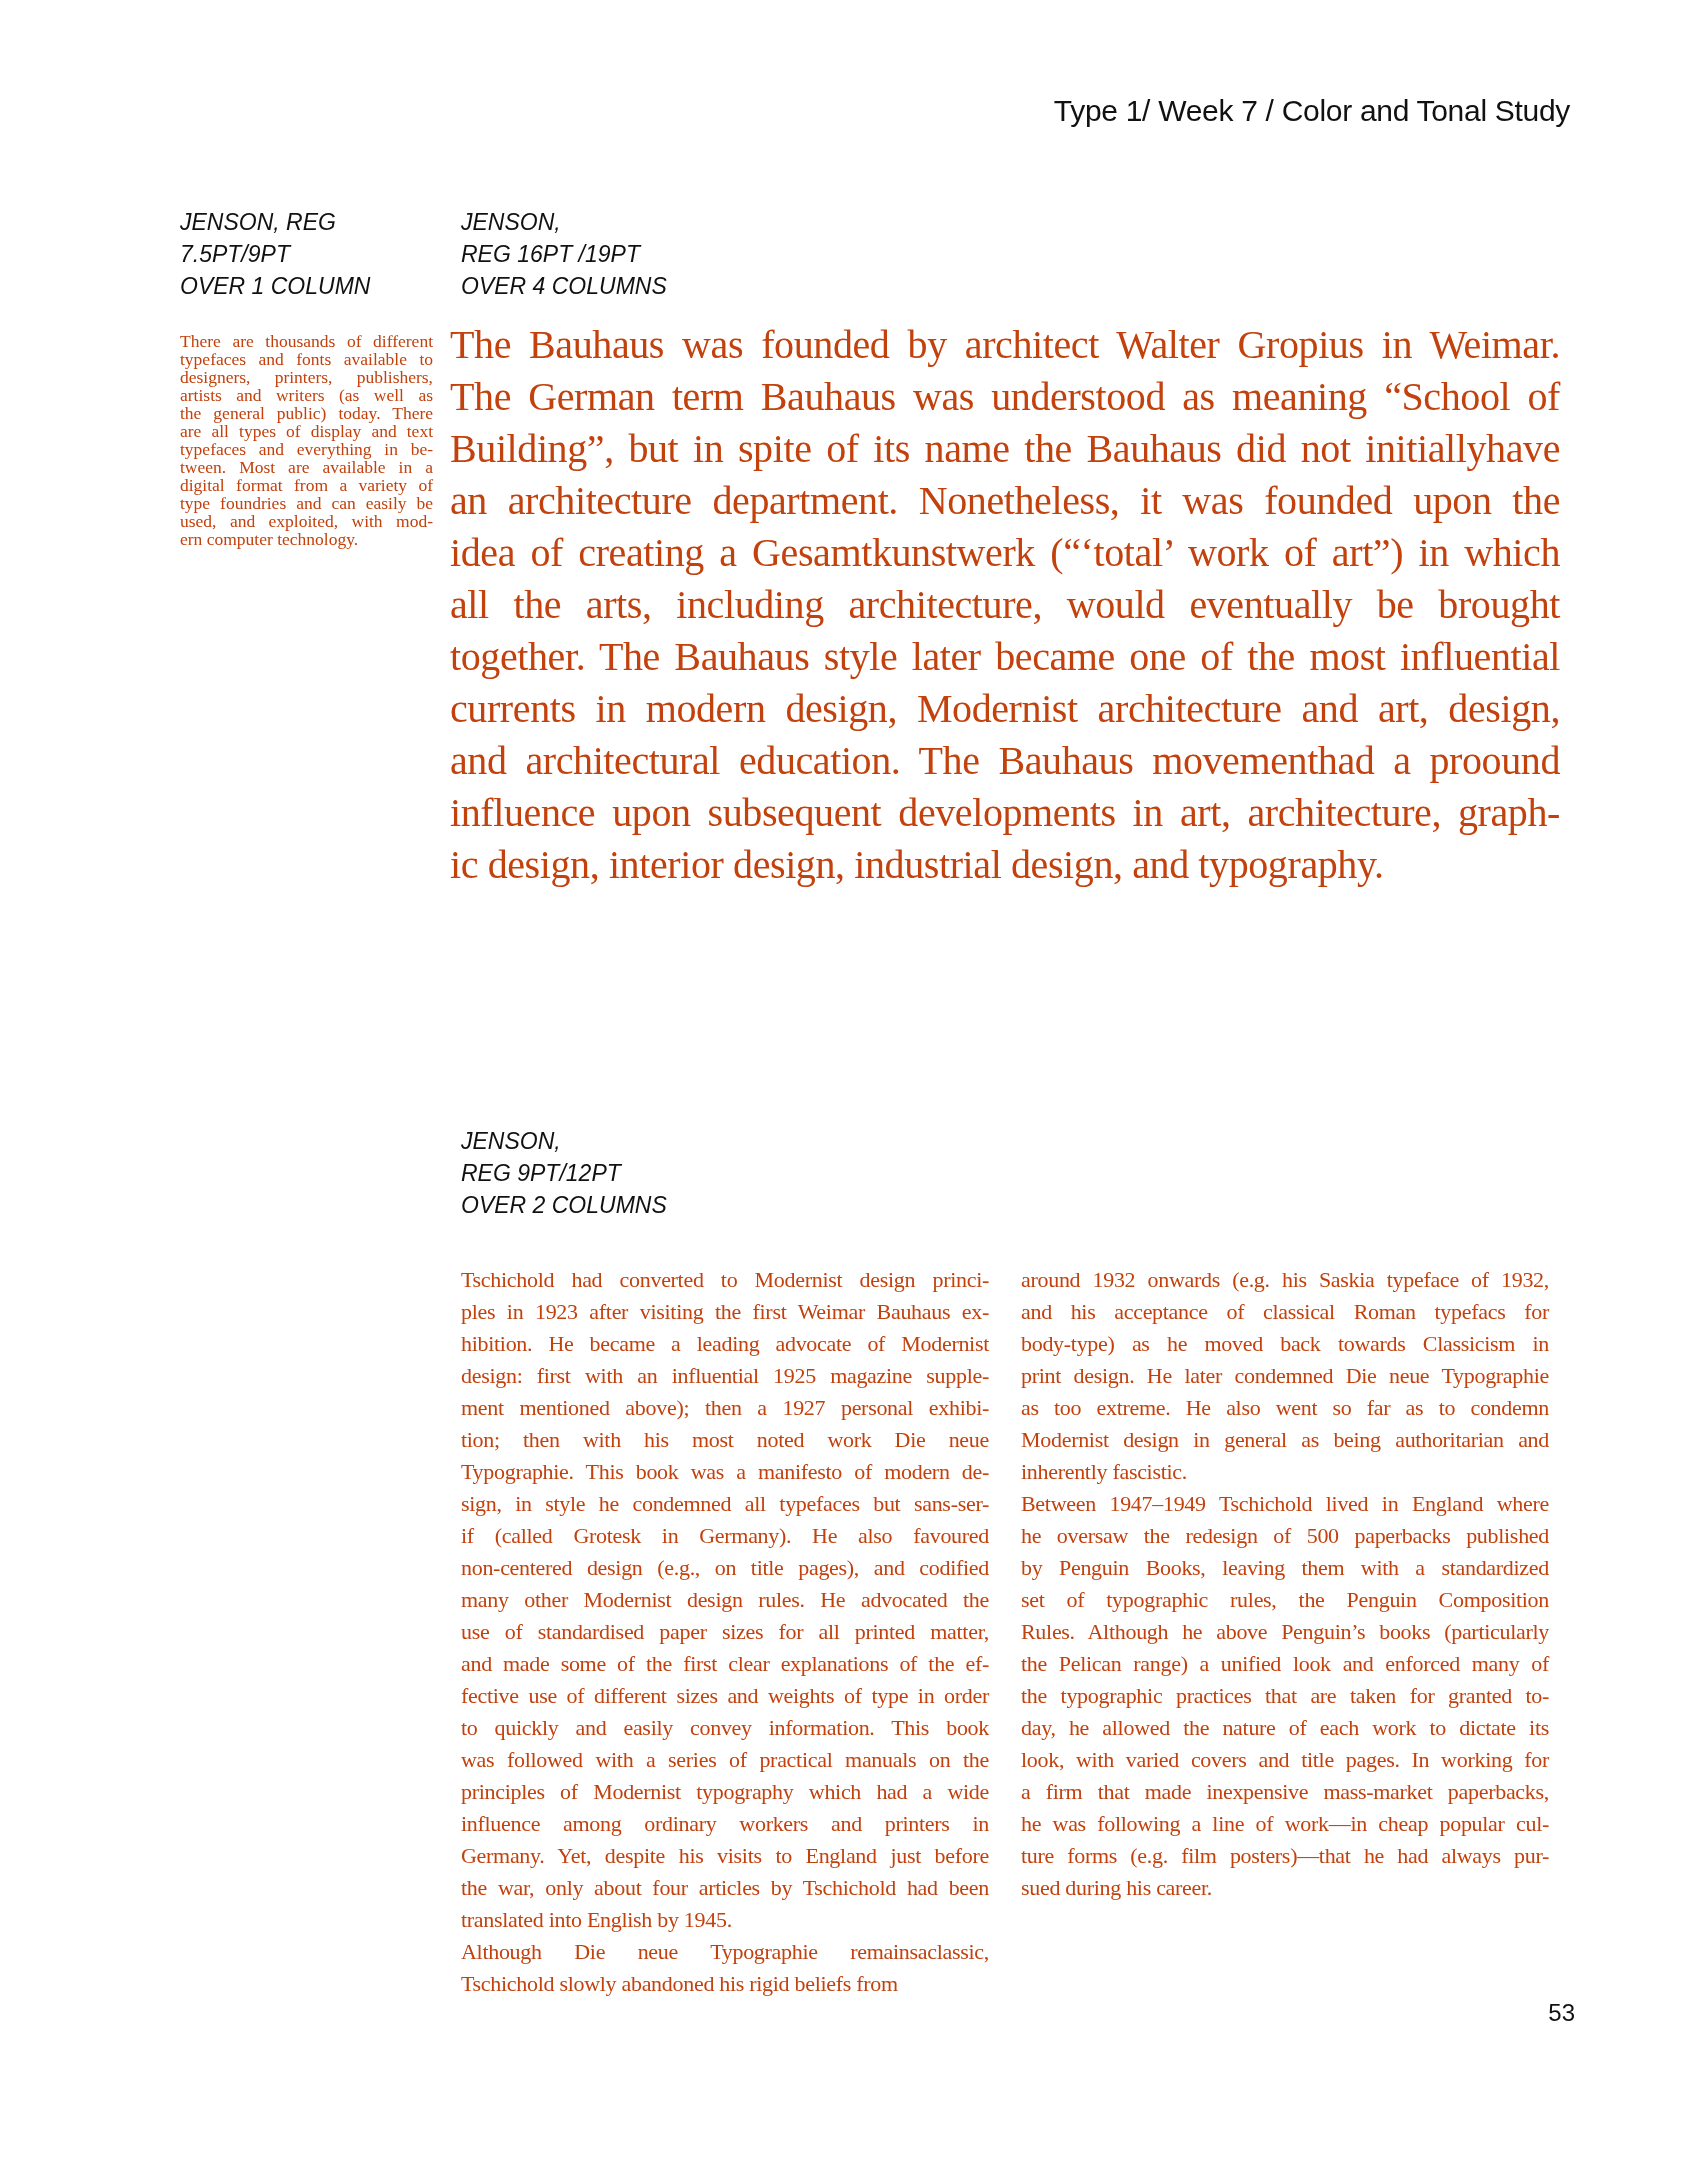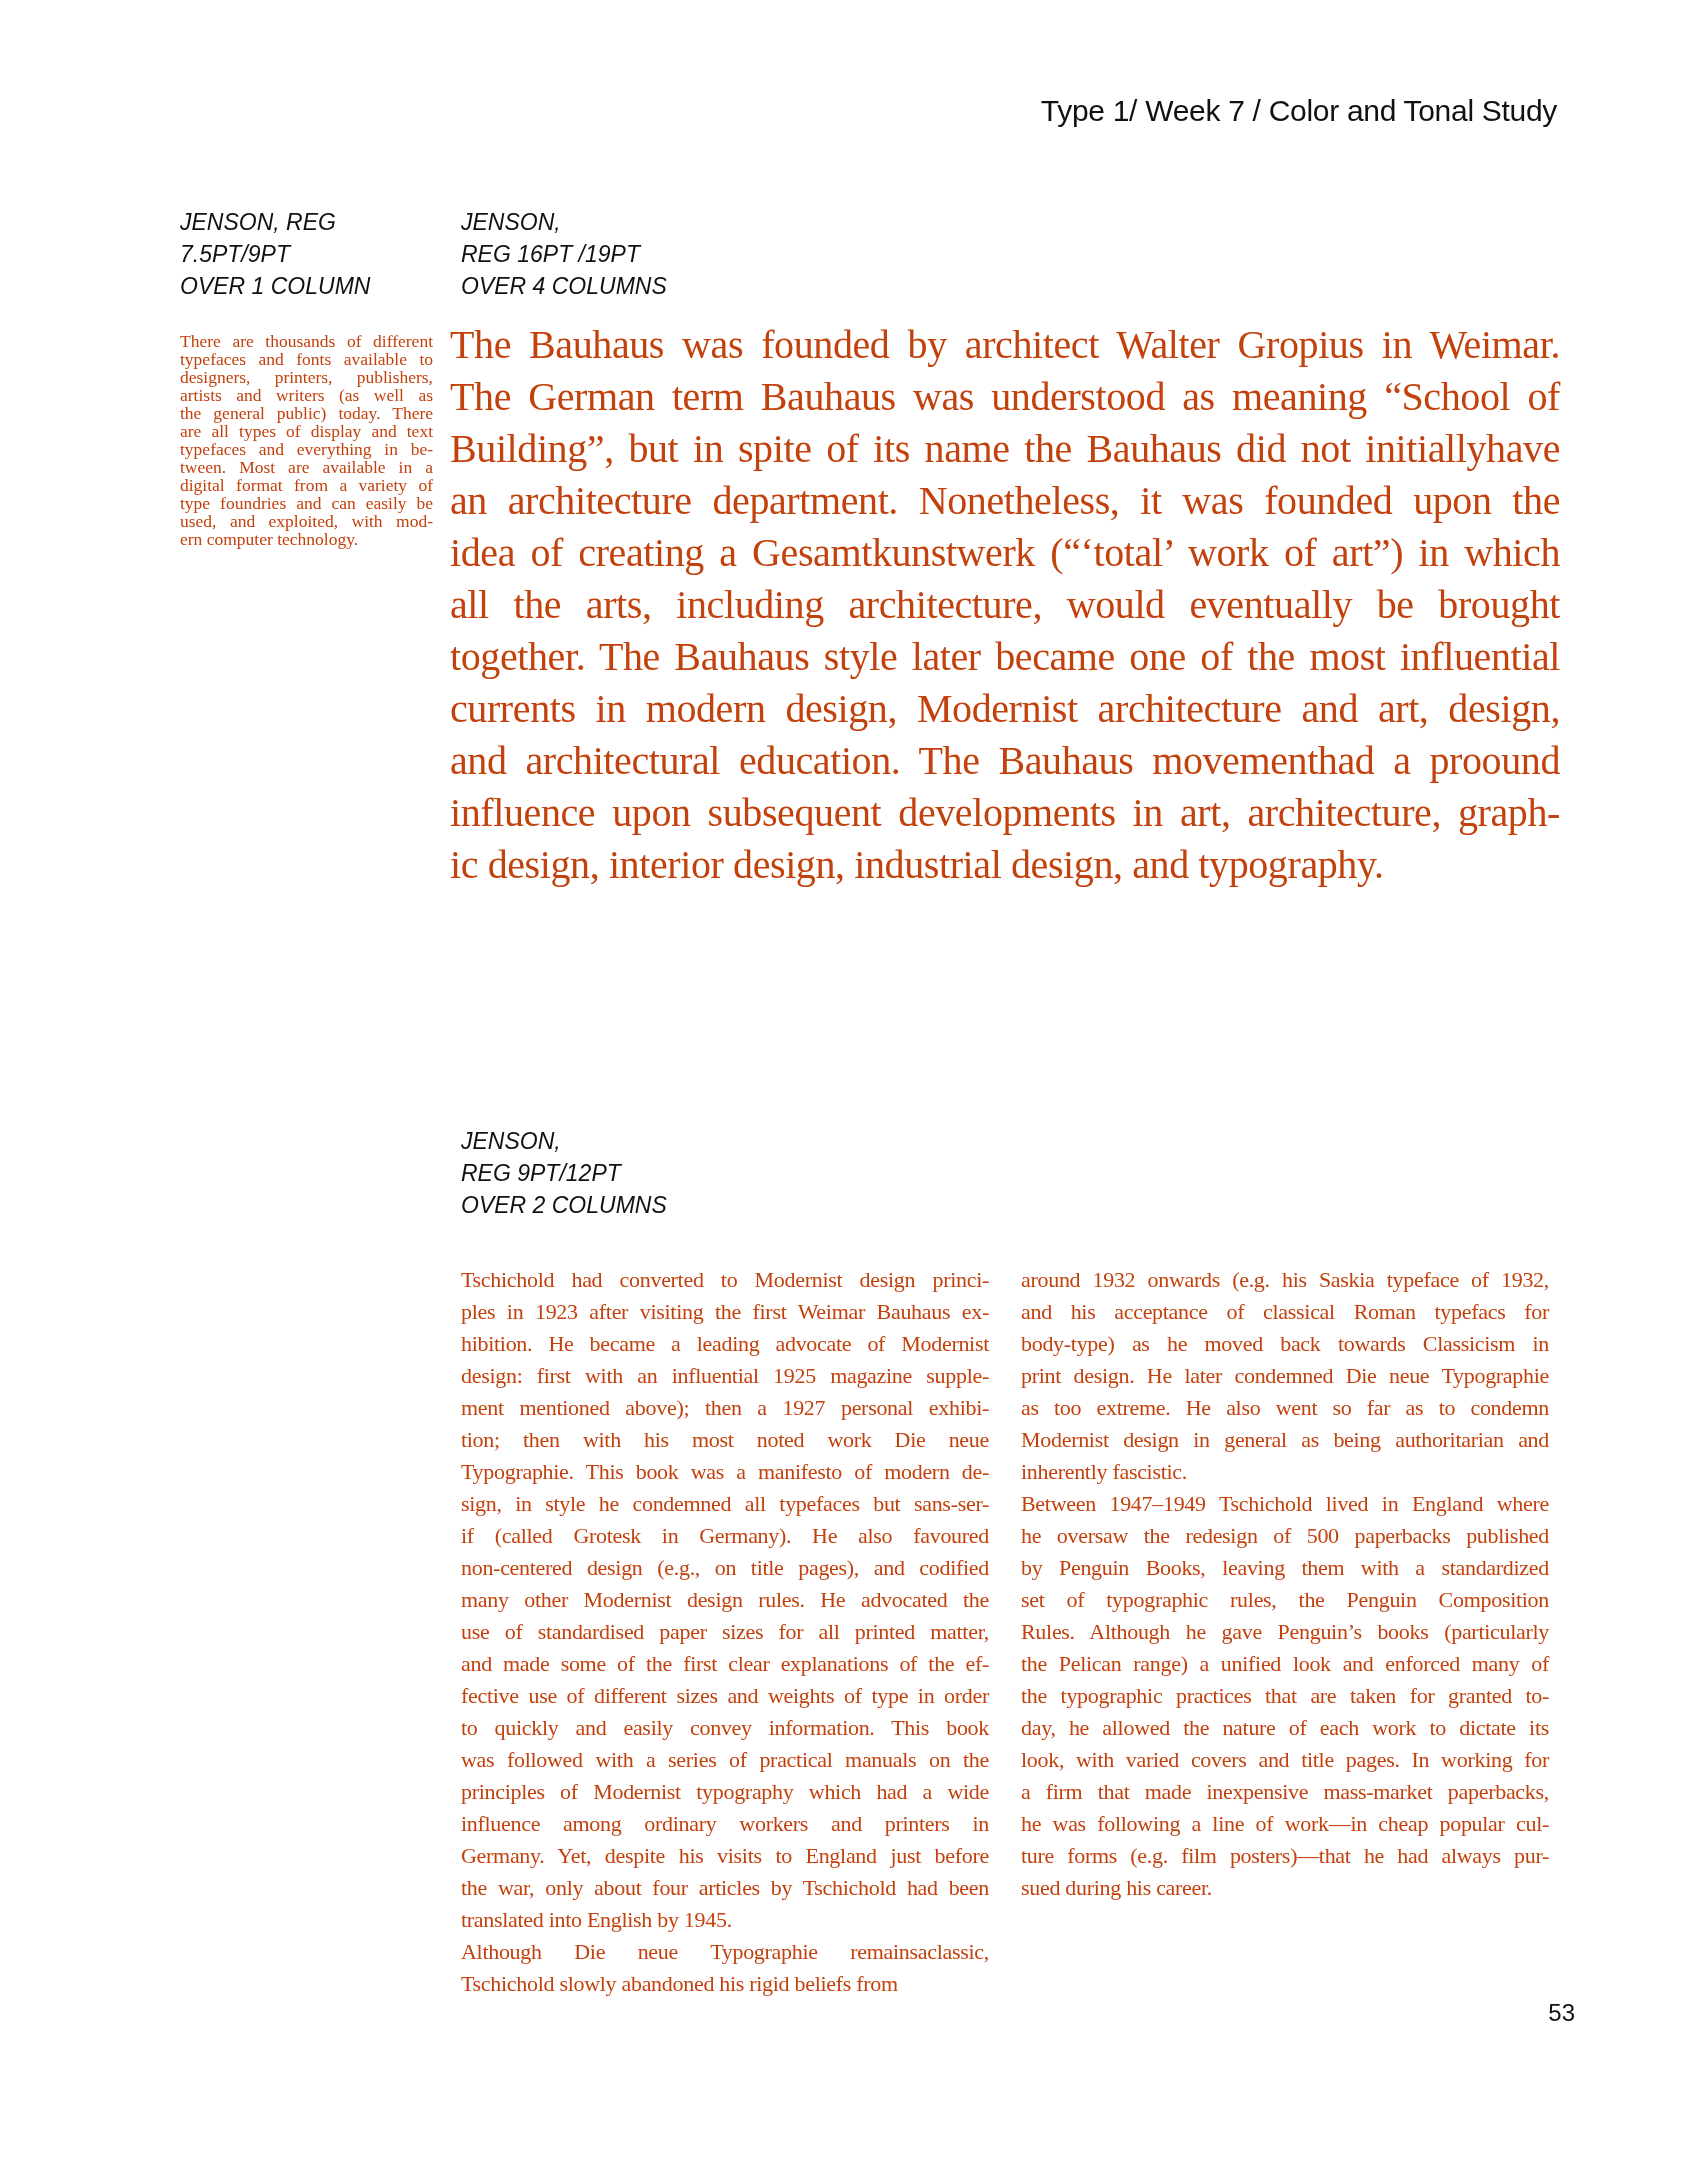--- a/index.html
+++ b/index.html
@@ -18,21 +18,21 @@
       font-family: "Liberation Sans", sans-serif;
       color: #111111;
     }
     .serif {
       font-family: "Liberation Serif", serif;
       color: #c2410c;
     }
     .running-head {
       position: absolute;
       top: 91px;
-      right: 130px;
+      right: 117px;
       font-size: 30px;
       line-height: 40px;
       letter-spacing: -0.3px;
       white-space: nowrap;
       margin-left: 24px;
     }
     .spec {
       position: absolute;
       font-size: 23px;
       line-height: 32px;
@@ -187,21 +187,21 @@
     <span class="line">and his acceptance of classical Roman typefacs for</span>
     <span class="line">body-type) as he moved back towards Classicism in</span>
     <span class="line">print design. He later condemned Die neue Typographie</span>
     <span class="line">as too extreme. He also went so far as to condemn</span>
     <span class="line">Modernist design in general as being authoritarian and</span>
     <span class="line last">inherently fascistic.</span>
     <span class="line">Between 1947–1949 Tschichold lived in England where</span>
     <span class="line">he oversaw the redesign of 500 paperbacks published</span>
     <span class="line">by Penguin Books, leaving them with a standardized</span>
     <span class="line">set of typographic rules, the Penguin Composition</span>
-    <span class="line">Rules. Although he gave Penguin’s books (particularly</span>
+    <span class="line">Rules. Although he above Penguin’s books (particularly</span>
     <span class="line">the Pelican range) a unified look and enforced many of</span>
     <span class="line">the typographic practices that are taken for granted to-</span>
     <span class="line">day, he allowed the nature of each work to dictate its</span>
     <span class="line">look, with varied covers and title pages. In working for</span>
     <span class="line">a firm that made inexpensive mass-market paperbacks,</span>
     <span class="line">he was following a line of work—in cheap popular cul-</span>
     <span class="line">ture forms (e.g. film posters)—that he had always pur-</span>
     <span class="line last">sued during his career.</span>
   </div>
 

